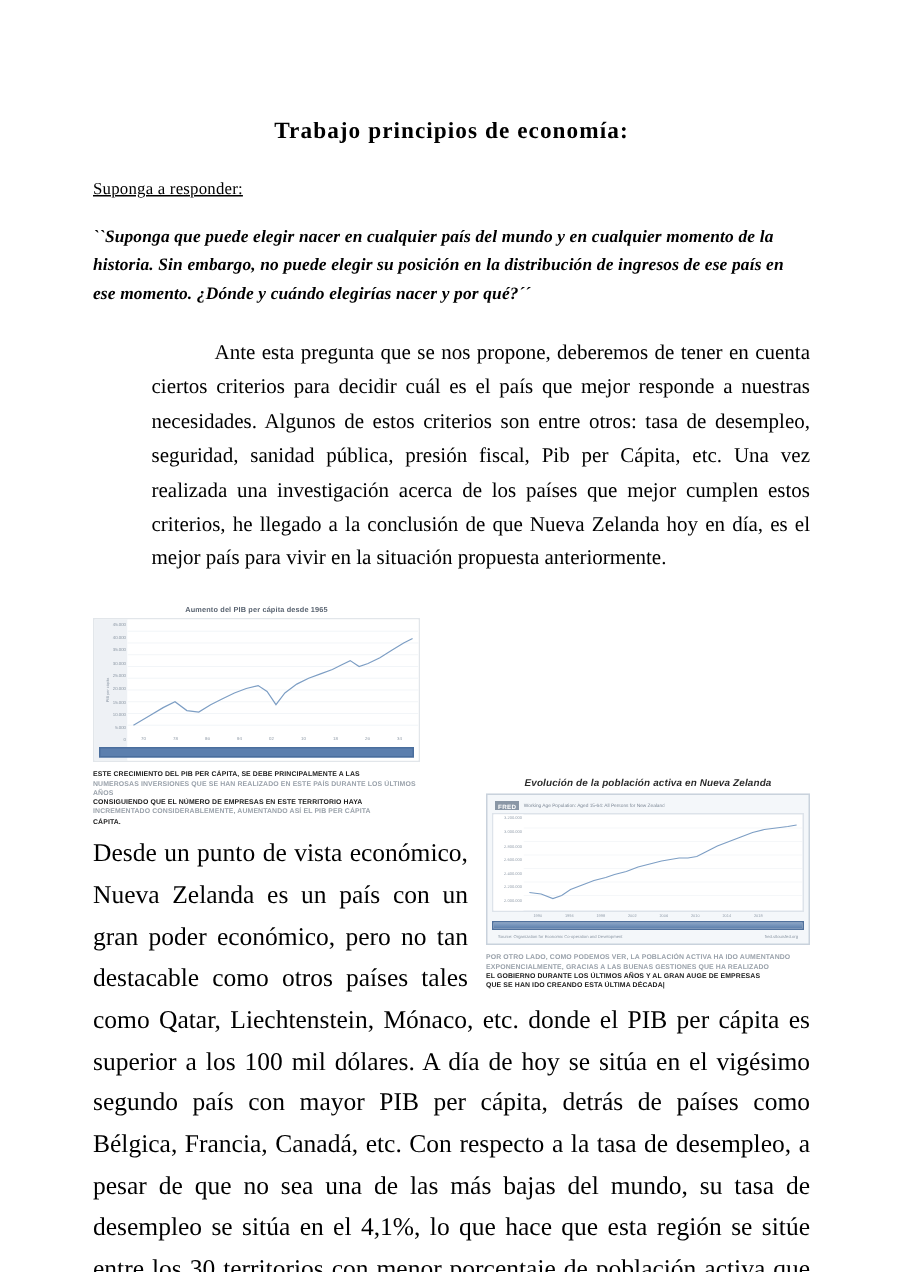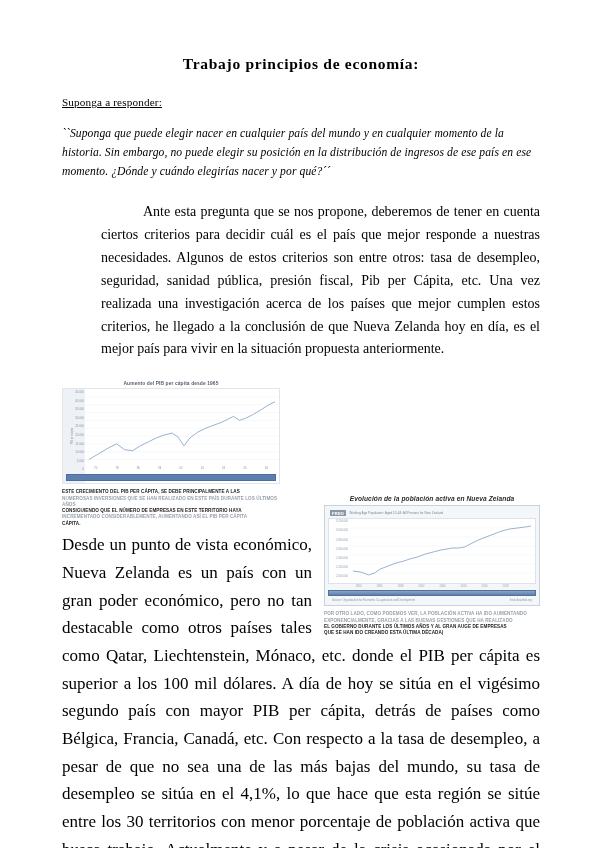--- a/index.html
+++ b/index.html
@@ -12,21 +12,21 @@
     height: 848px;
     font-family: "Liberation Serif", "DejaVu Serif", serif;
     color: #000000;
     overflow: hidden;
     position: relative;
   }
   .page {
     box-sizing: border-box;
     width: 600px;
     height: 600px;
-    padding: 48px 60px 20px 62px;
+    padding: 72px 60px 20px 62px;
     background: #ffffff;
   }
   .doc-title {
     text-align: center;
     font-size: 15.5px;
     font-weight: bold;
     letter-spacing: 0.7px;
     margin: 6px 0 0 0;
     line-height: 1.3;
   }
@@ -36,20 +36,21 @@
     text-decoration: underline;
     letter-spacing: 0.15px;
   }
   .question-quote {
     margin-top: 17px;
     font-style: italic;
     font-size: 11.6px;
     line-height: 1.62;
     text-align: left;
     letter-spacing: 0.1px;
+    font-weight: bold;
   }
   .body-par {
     margin-top: 20px;
     font-size: 14px;
     line-height: 1.63;
     text-align: justify;
     text-indent: 42px;
     margin-left: 39px;
   }
   .flow {

